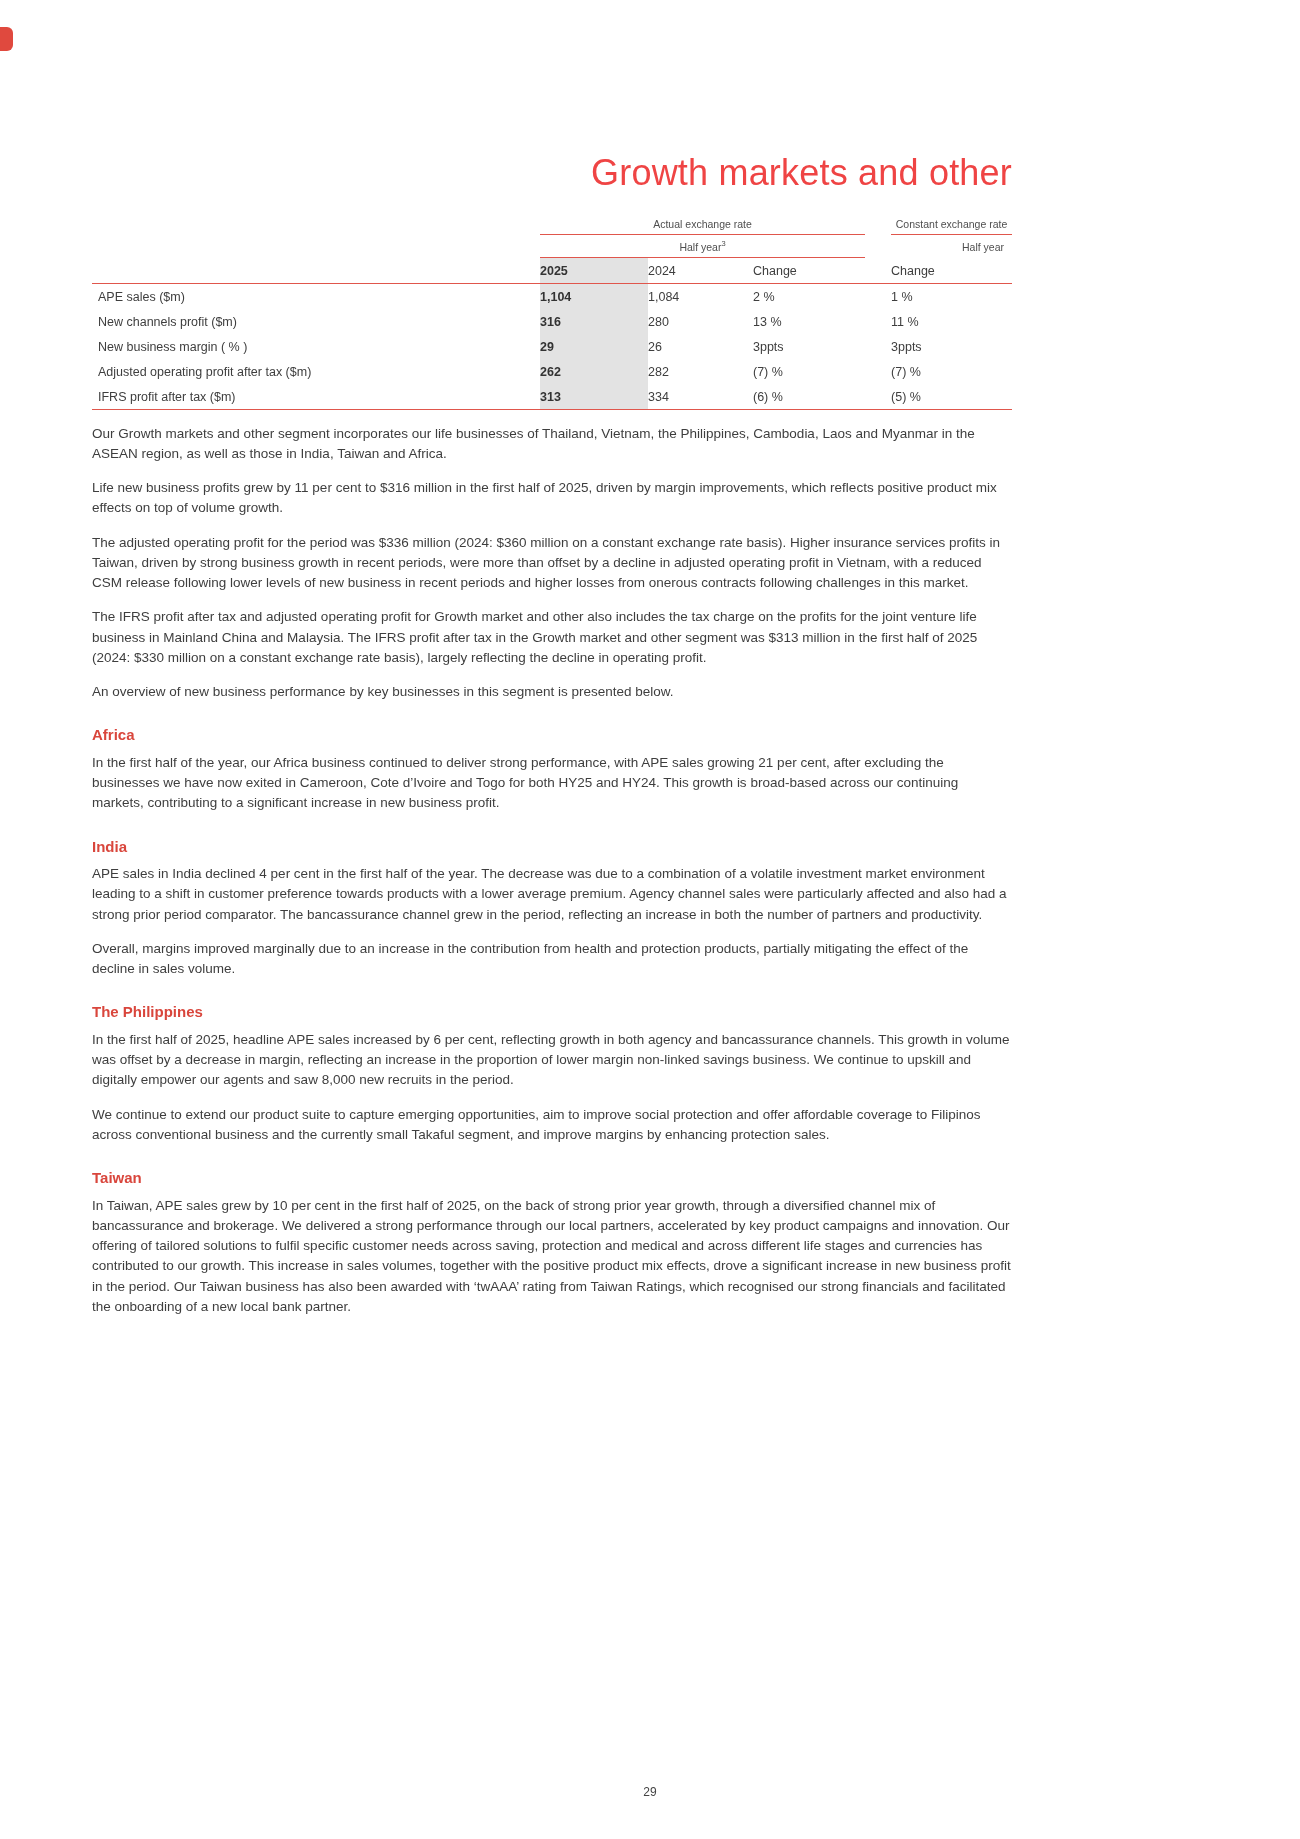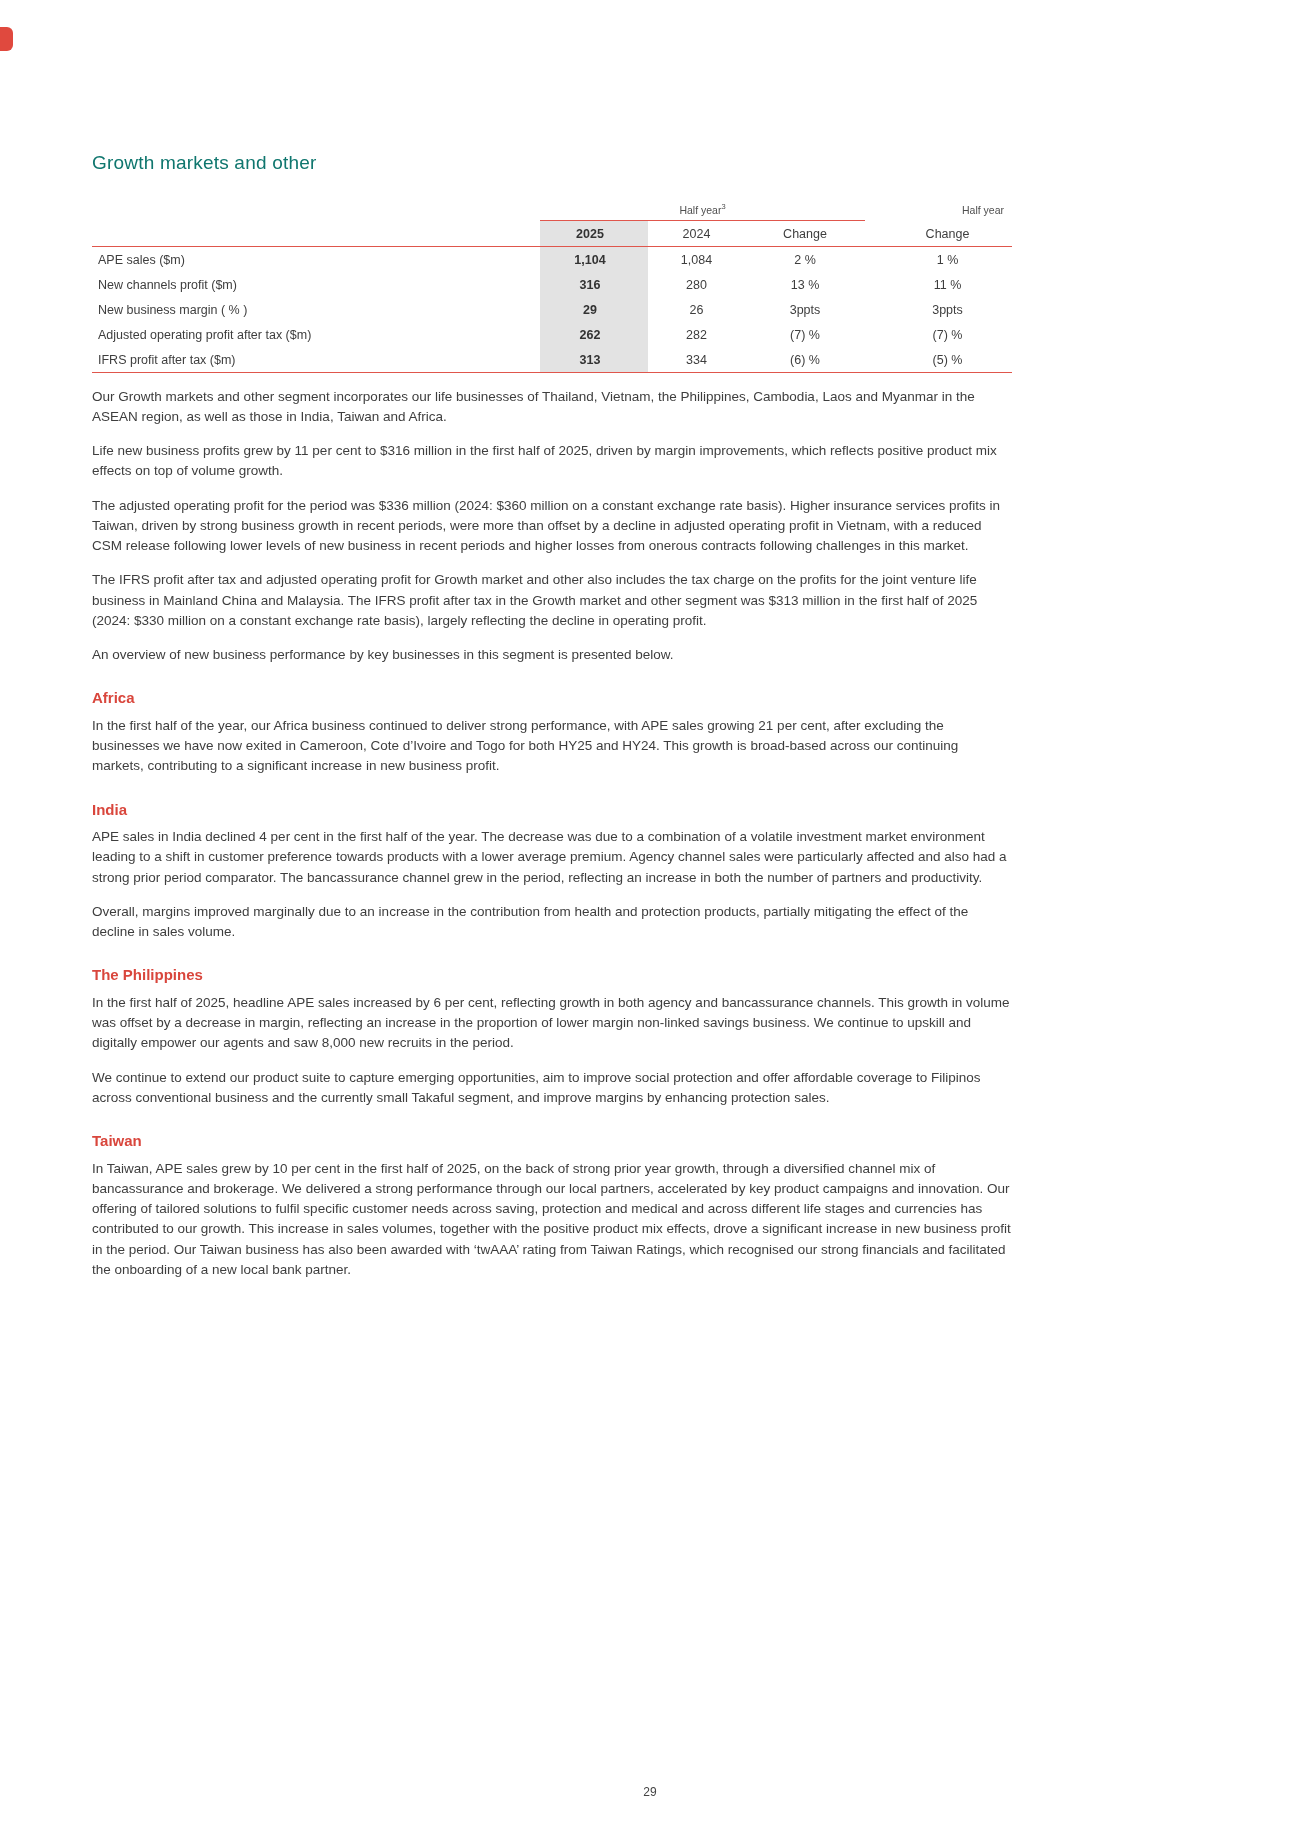--- a/index.html
+++ b/index.html
@@ -26,24 +26,25 @@
 
   .content {
     position: absolute;
     left: 92px;
     top: 0;
     width: 920px;
   }
 
   .page-title {
     margin-top: 152px;
-    font-size: 19px;
+    font-size: 36px;
     font-weight: 400;
-    color: #0f766e;
+    color: #ef4444;
     letter-spacing: 0.2px;
+    text-align: right;
   }
 
   
   table.fin {
     width: 100%;
     border-collapse: collapse;
     margin-top: 24px;
     font-size: 12.5px;
     color: #3e3e3e;
     table-layout: fixed;
@@ -77,21 +78,21 @@
     font-size: 10.5px;
     color: #4f4f4f;
     text-align: right;
     padding: 4px 8px 4px 0;
   }
 
   tr.years-row td {
     border-bottom: 1px solid #e0564c;
     padding: 6px 8px 5px 0;
   }
-  td.num { text-align: center; padding: 5px 8px 5px 0; }
+  td.num { text-align: left; padding: 5px 8px 5px 0; }
   td.shaded { background: #e3e3e3; }
   td.bold { font-weight: 700; color: #333333; }
 
   tbody td { padding: 6px 8px 5px 0; }
   tbody td.lbl { padding-left: 6px; text-align: left; }
   tbody tr.last td { border-bottom: 1px solid #e0564c; }
 
   
   .body-text { margin-top: 14px; font-size: 13.5px; line-height: 1.5; color: #3e3e3e; }
   .body-text p { margin-bottom: 14px; }
@@ -129,20 +130,26 @@
         <col class="col-label">
           <col class="col-2025">
           <col class="col-2024">
           <col class="col-chg">
           <col class="col-spacer">
           <col class="col-cer">
       </colgroup>
       <thead>
         <tr>
           <td></td>
+          <td colspan="3" class="group">Actual exchange rate</td>
+          <td></td>
+          <td class="group">Constant exchange rate</td>
+        </tr>
+        <tr>
+          <td></td>
           <td colspan="3" class="sub-center"><span>Half year</span><sup>3</sup></td>
           <td></td>
           <td class="sub-right">Half year</td>
         </tr>
         <tr class="years-row">
           <td></td>
           <td class="num shaded bold">2025</td>
           <td class="num">2024</td>
           <td class="num">Change</td>
           <td></td>

